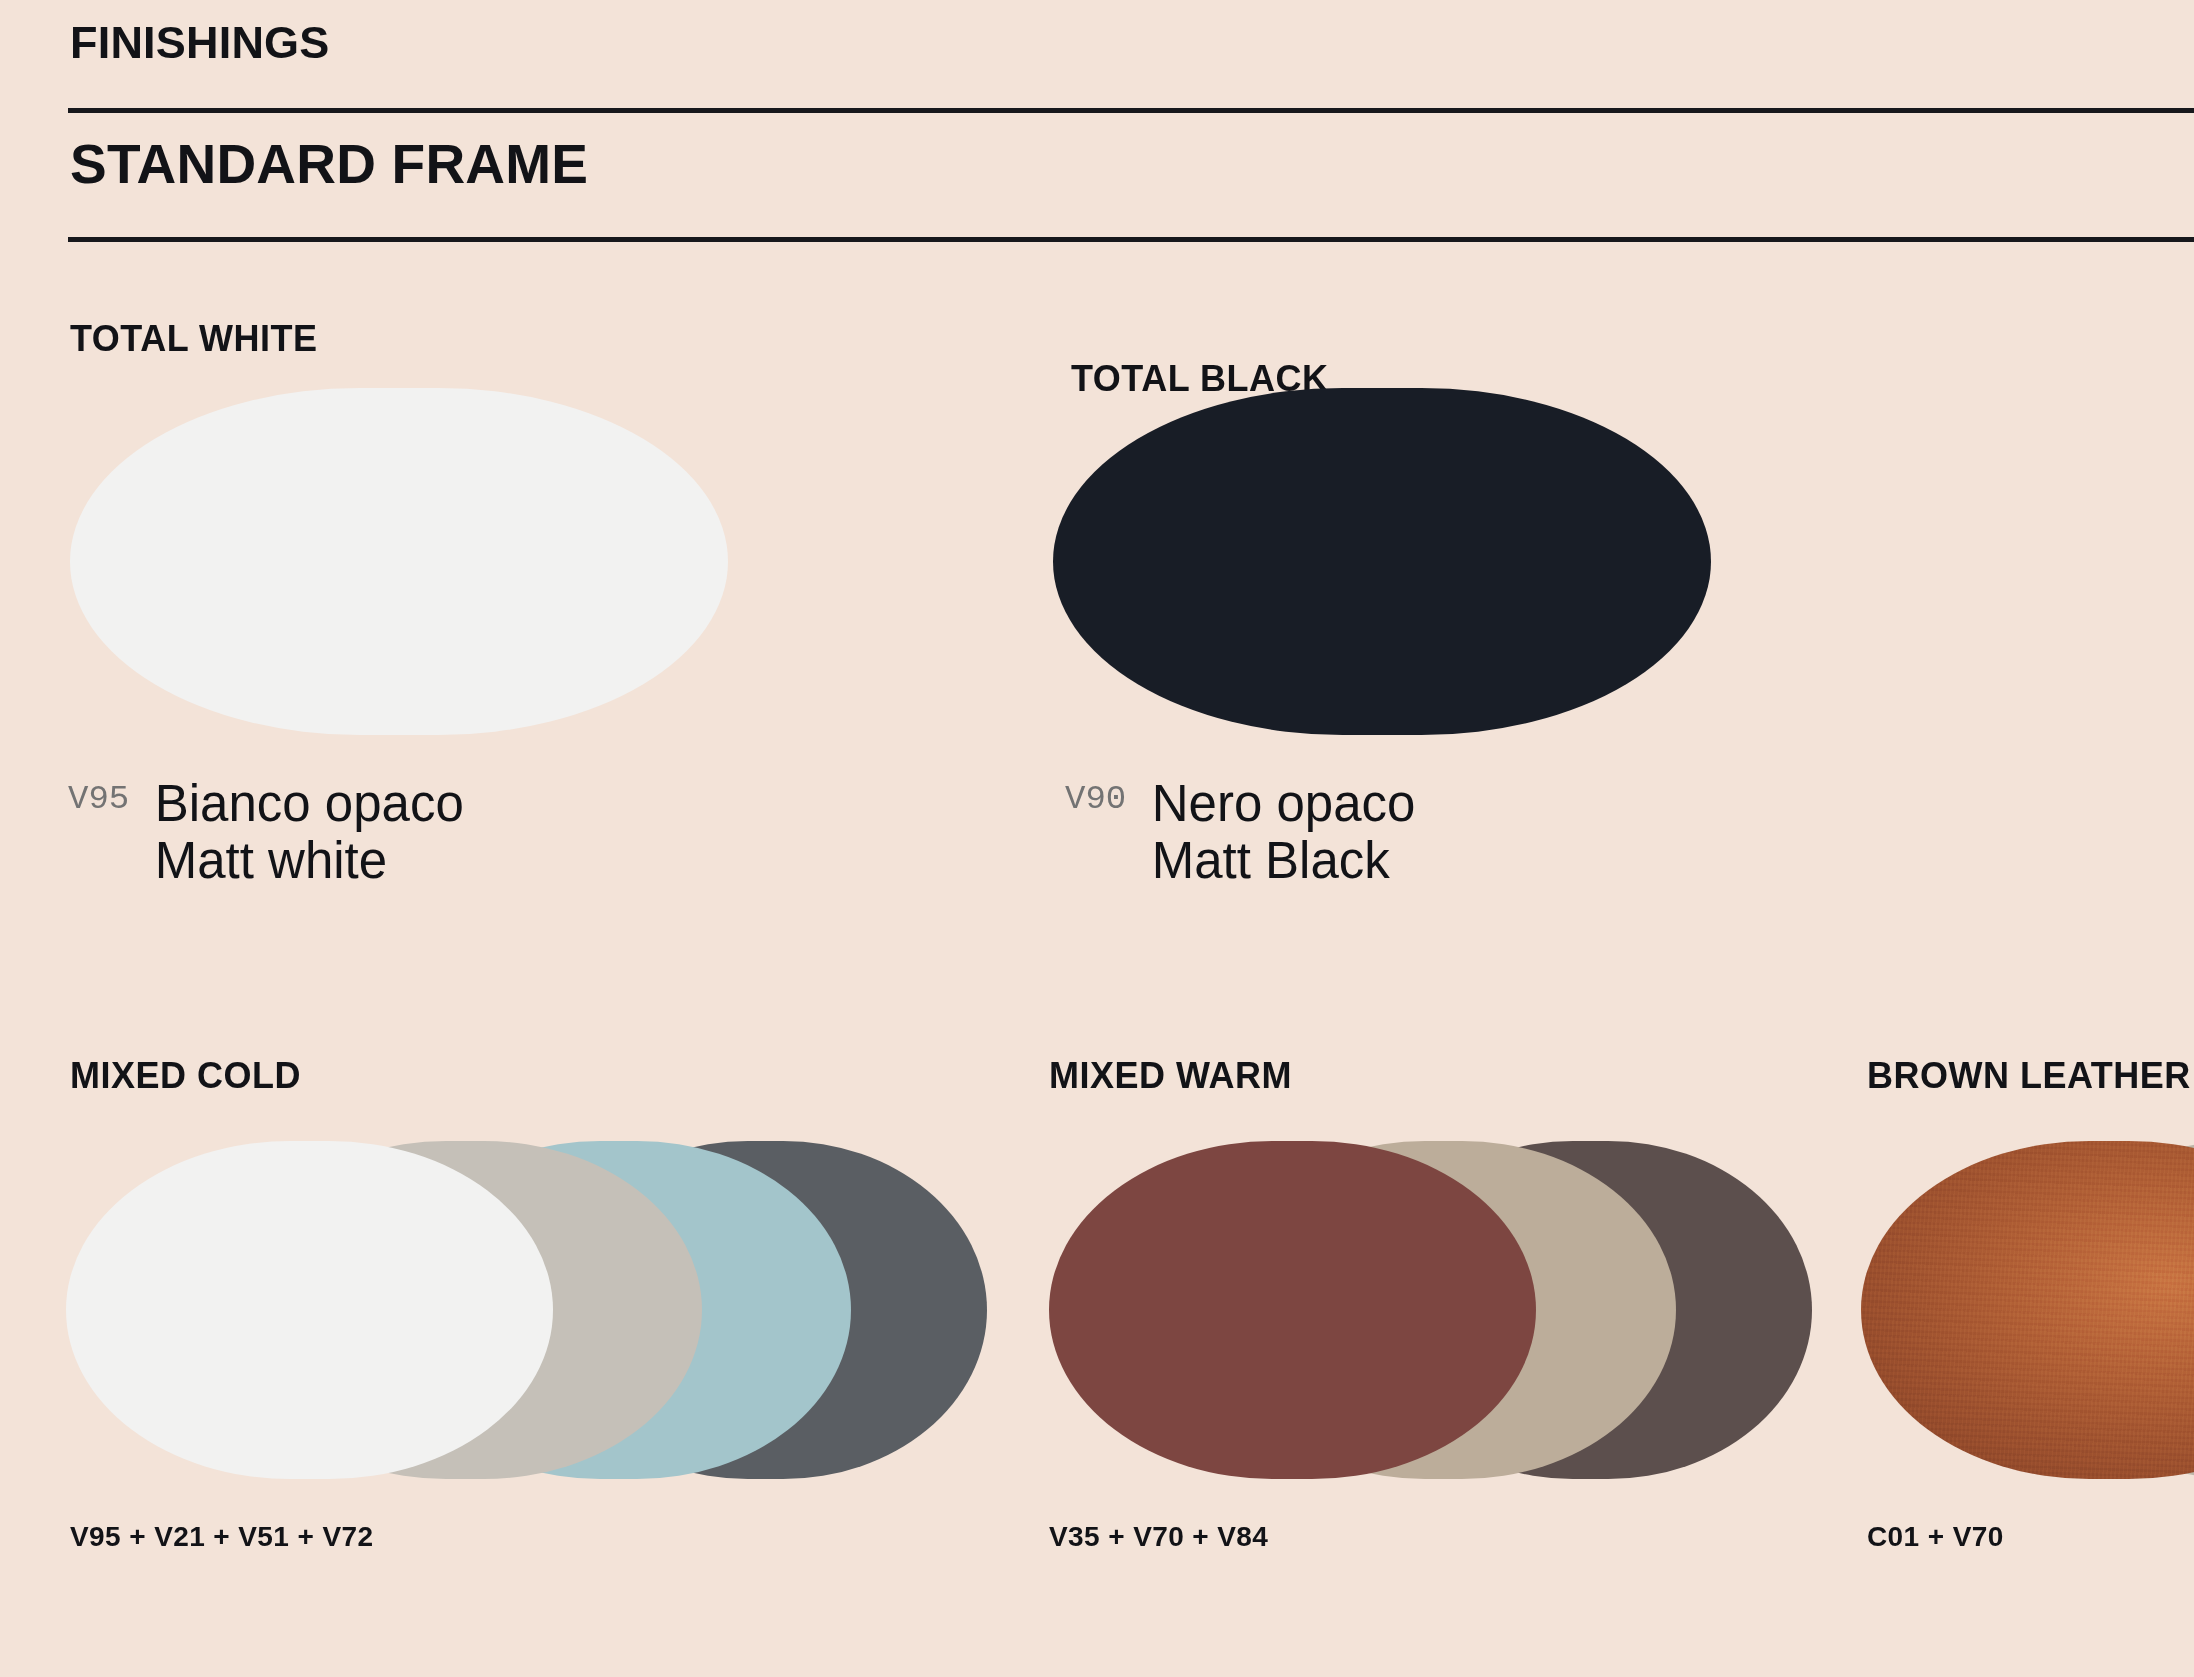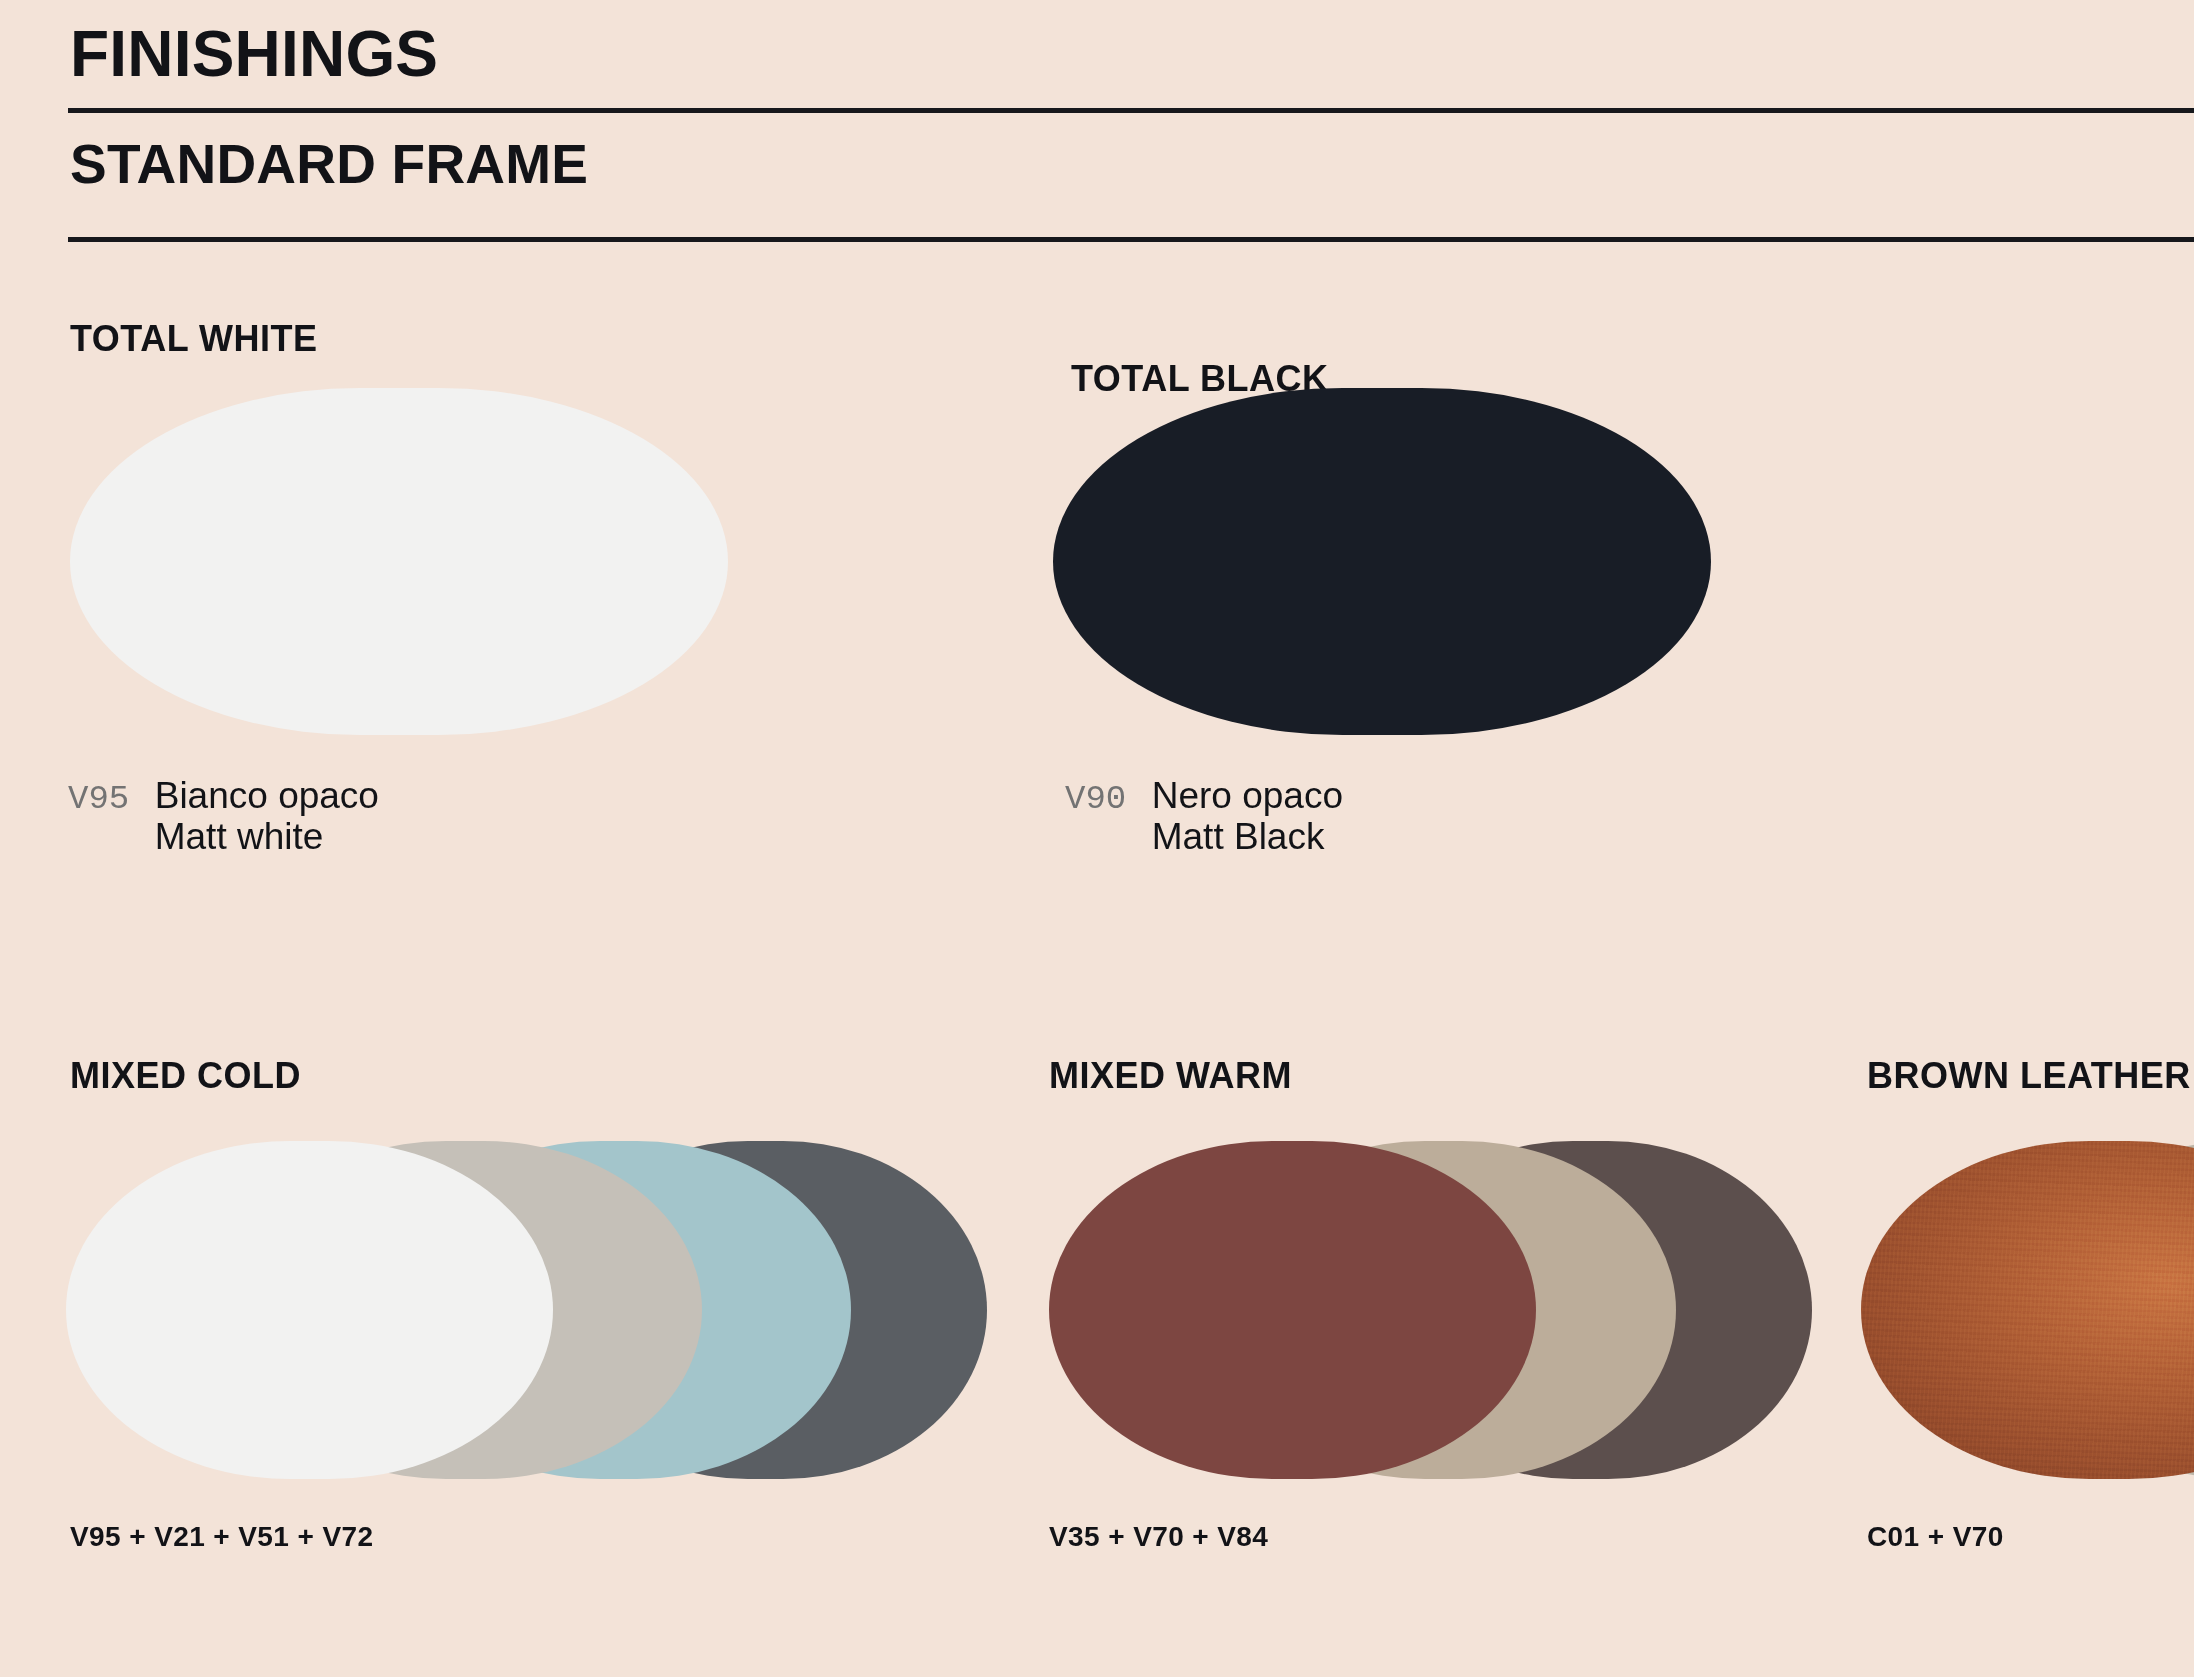--- a/index.html
+++ b/index.html
@@ -21,21 +21,21 @@
 
   
   .section-title {
     position: absolute;
     left: 70px;
     font-weight: 700;
     color: #121317;
     letter-spacing: 0.2px;
     white-space: nowrap;
   }
-  #title-finishings { top: 16.7px;  font-size: 64px; }
+  #title-finishings { top: 16.7px;  font-size: 45px; }
   #title-standard   { top: 132px; font-size: 55px; }
 
   .rule {
     position: absolute;
     left: 68px;
     width: 2515px;
     height: 4.8px;
     background: #17181C;
   }
   #rule-1 { top: 108px; }
@@ -79,21 +79,21 @@
     font-size: 34px;
     font-weight: 400;
     color: #737373;
     line-height: 1.18;
     white-space: nowrap;
     padding-top: 4.4px;
     font-family: Liberation Mono, monospace;
   }
   .caption-names {
     margin-left: 25.5px;
-    font-size: 37px;
+    font-size: 51px;
     font-weight: 400;
     color: #121317;
     line-height: 1.12;
     white-space: nowrap;
   }
 
   
   .mix-code {
     position: absolute;
     font-weight: 700;

